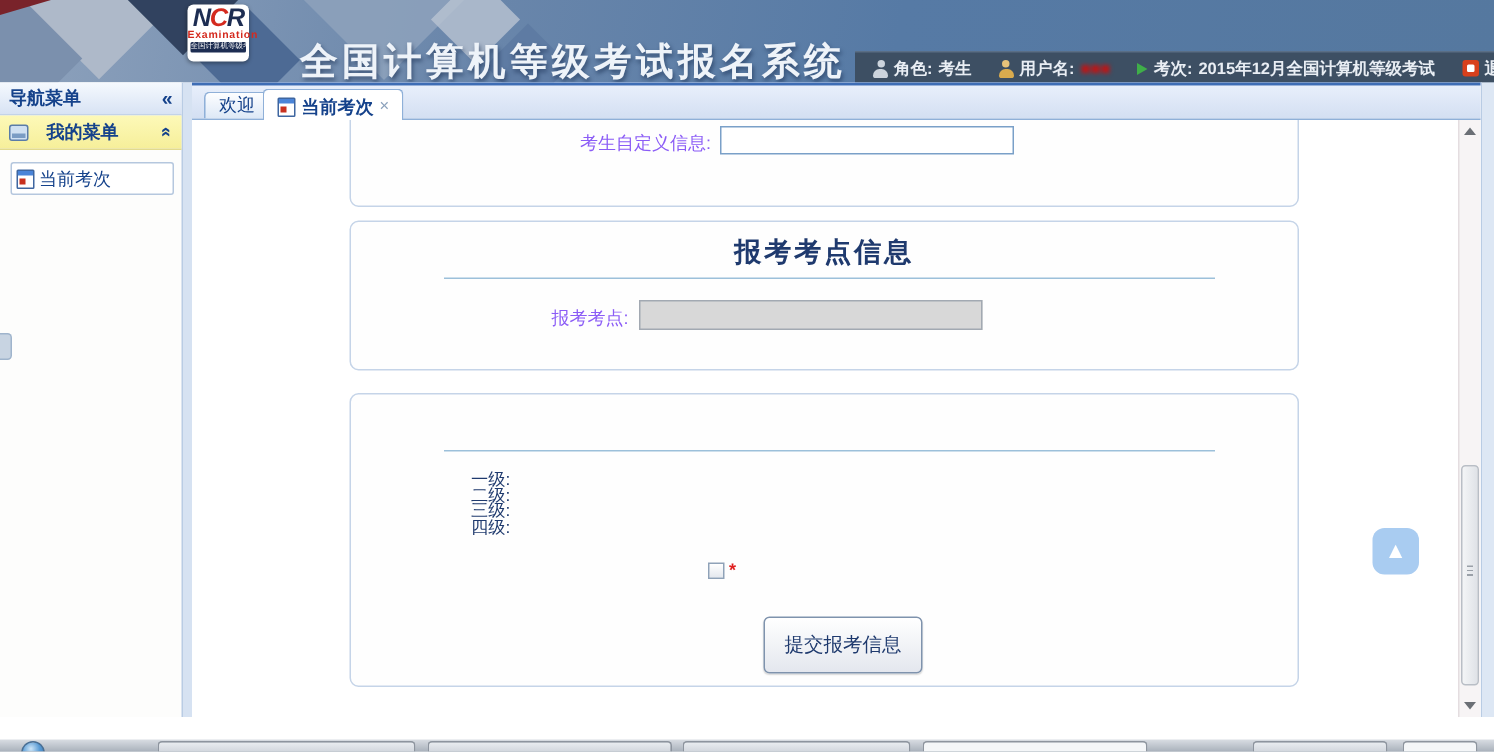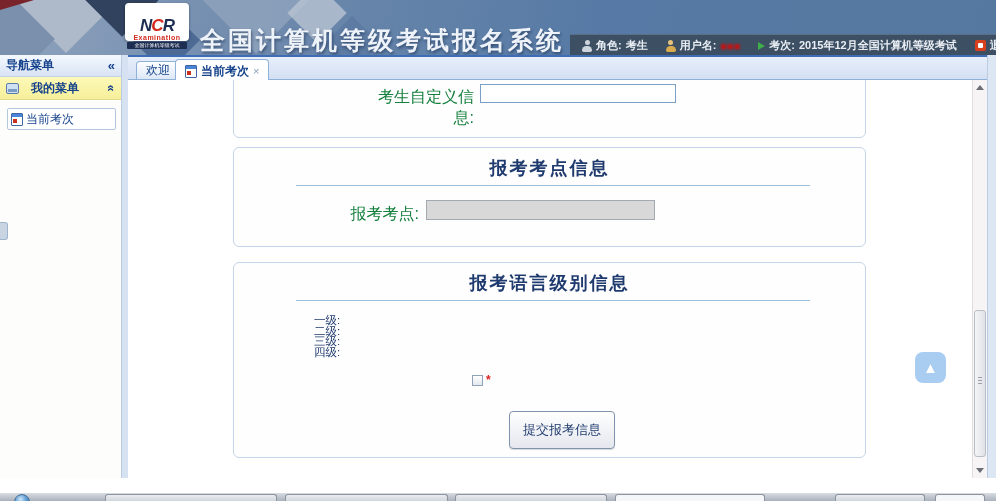--- a/index.html
+++ b/index.html
@@ -13,22 +13,22 @@
   .deco .dm{position:absolute;transform:rotate(45deg);}
   .dm1{left:30px;top:-34px;width:72px;height:72px;background:#aeb9c9;}
   .dm2{left:96px;top:-26px;width:52px;height:52px;background:#31425f;}
   .dm3{left:-20px;top:8px;width:62px;height:62px;background:#7b90ad;}
   .dm4{left:142px;top:16px;width:48px;height:48px;background:#4d6a94;}
   .dm5{left:214px;top:-48px;width:84px;height:84px;background:#8ea2bc;opacity:.85;}
   .dm6{left:296px;top:-8px;width:42px;height:42px;background:#b9c3d2;opacity:.8;}
   .dm7{left:332px;top:24px;width:40px;height:40px;background:#5d7aa2;opacity:.9;}
   .dred{position:absolute;left:0;top:0;width:0;height:0;
         border-top:10px solid #79232a;border-right:34px solid transparent;}
-  .logo{position:absolute;left:125px;top:3px;width:64px;height:38px;background:#fff;
-        border-radius:4px;box-shadow:0 1px 3px rgba(0,0,0,.4);text-align:center;padding-top:15px;box-sizing:border-box;}
+  .logo{position:absolute;left:125px;top:3px;width:41px;height:38px;background:#fff;
+        border-radius:4px;box-shadow:0 1px 3px rgba(0,0,0,.4);text-align:center;padding-top:1px;box-sizing:border-box;}
   .logo-row{font-weight:bold;font-style:italic;font-size:17px;line-height:16px;letter-spacing:-1px;}
   .logo-row .ln{color:#1d2d52;} .logo-row .lc{color:#d42a1e;} .logo-row .lr{color:#1d2d52;}
   .logo-sub{color:#d42a1e;font-size:7px;font-weight:bold;line-height:7px;letter-spacing:.5px;}
   .logo-bar{margin:1px 2px 0 2px;background:#1d2d52;color:#fff;font-size:5px;line-height:7px;border-radius:1px;
             white-space:nowrap;overflow:hidden;}
   .hdr-title{position:absolute;left:200px;top:24px;font-size:25px;font-weight:bold;color:#eef3f9;
              letter-spacing:3px;text-shadow:1px 2px 3px rgba(15,35,70,.55);white-space:nowrap;}
   
   .info{position:absolute;right:0;top:34px;left:570px;height:21px;background:#3d4f63;
         border-top:1px solid #5a6e85;display:flex;align-items:center;justify-content:flex-start;
@@ -80,21 +80,21 @@
   .tab-close{color:#8aa0bb;font-size:11px;font-weight:normal;cursor:pointer;line-height:1;}
 
   .content{position:absolute;left:0;right:0;top:25px;bottom:0;background:#fff;overflow:hidden;}
   .panel{position:absolute;left:105px;width:633px;border:1px solid #c5d4e8;border-radius:6px;background:#fefefe;box-sizing:border-box;}
   .p1{top:-6px;height:64px;}
   .p2{top:67px;height:100px;}
   .p3{top:182px;height:196px;}
   .sec-title{position:absolute;left:0;right:0;top:8px;text-align:center;font-family:"Liberation Serif","DejaVu Serif",serif;
              font-size:18px;font-weight:bold;color:#1f3a6e;letter-spacing:2px;}
   .sec-rule{position:absolute;left:62px;right:55px;top:37px;border-top:1px solid #9cc0da;}
-  .flabel{position:absolute;color:#15803d;font-size:16px;text-align:right;}
+  .flabel{position:absolute;color:#8b5cf6;font-size:12px;text-align:right;}
   .txt-input{position:absolute;border:1px solid #7aa0c8;background:#fff;height:15px;}
   .txt-input.disabled{background:#d8d8d8;border:1px solid #a2a9b2;height:16px;}
   .levels{position:absolute;left:80px;top:52px;color:#1f3a6e;font-size:11.5px;line-height:10.5px;}
   .agree{position:absolute;left:238px;top:110px;display:flex;align-items:center;gap:3px;font-size:12px;color:#1f3a6e;}
   .cbx{width:11px;height:11px;border:1px solid #8fa2b8;background:linear-gradient(#fff,#e4e8ee);box-sizing:border-box;cursor:pointer;}
   .req{color:#e02020;font-weight:bold;}
   .submit-btn{position:absolute;left:275px;top:148px;height:38px;padding:0 13px;
               border:1px solid #7f93ad;border-radius:4px;background:linear-gradient(#ffffff,#e4e7ee);
               box-shadow:inset 0 1px 0 #fff,0 1px 1px rgba(0,0,0,.15);
               color:#1f3a6e;font-size:13px;font-family:Liberation Sans, sans-serif;cursor:pointer;}
@@ -208,21 +208,20 @@
       </div>
 
       <div class="panel p2">
         <div class="sec-title">报考考点信息</div>
         <div class="sec-rule"></div>
         <span class="flabel" style="left:90px;top:56px;width:95px;">报考考点:</span>
         <input class="txt-input disabled" style="left: 192px; top: 52px; width: 223px;" type="text" disabled="" value="">
       </div>
 
       <div class="panel p3">
-        <div class="sec-title">报考语言级别信息</div>
         <div class="sec-rule"></div>
         <div class="levels">
           <div>一级:</div>
           <div>二级:</div>
           <div>三级:</div>
           <div>四级:</div>
         </div>
         <div class="agree">
           <span class="cbx"></span>
           <span class="req">*</span>

